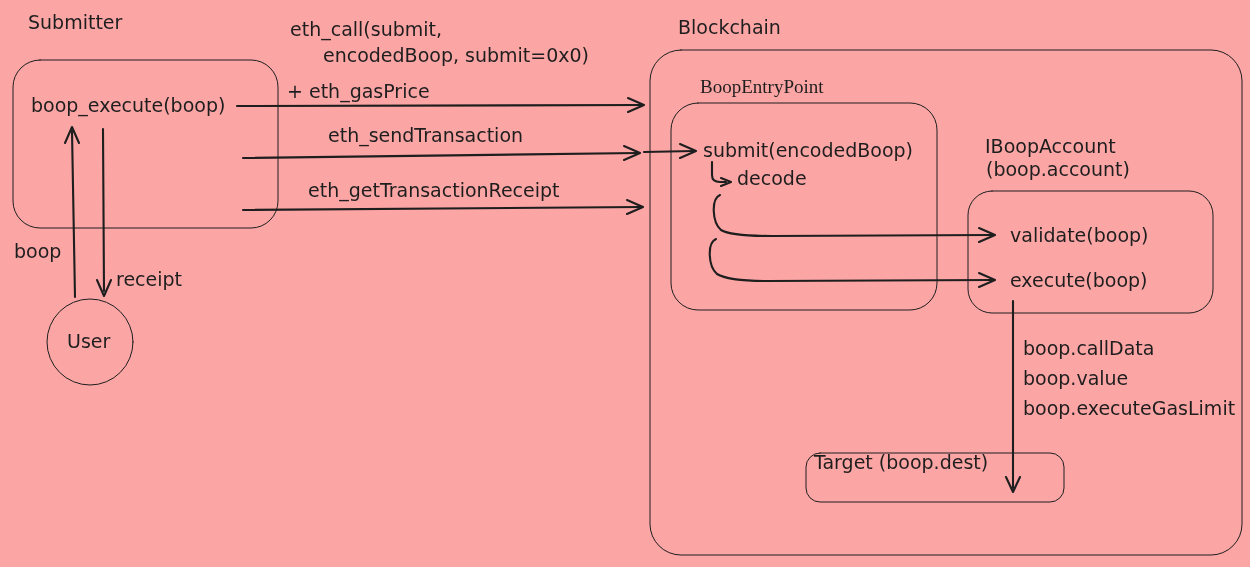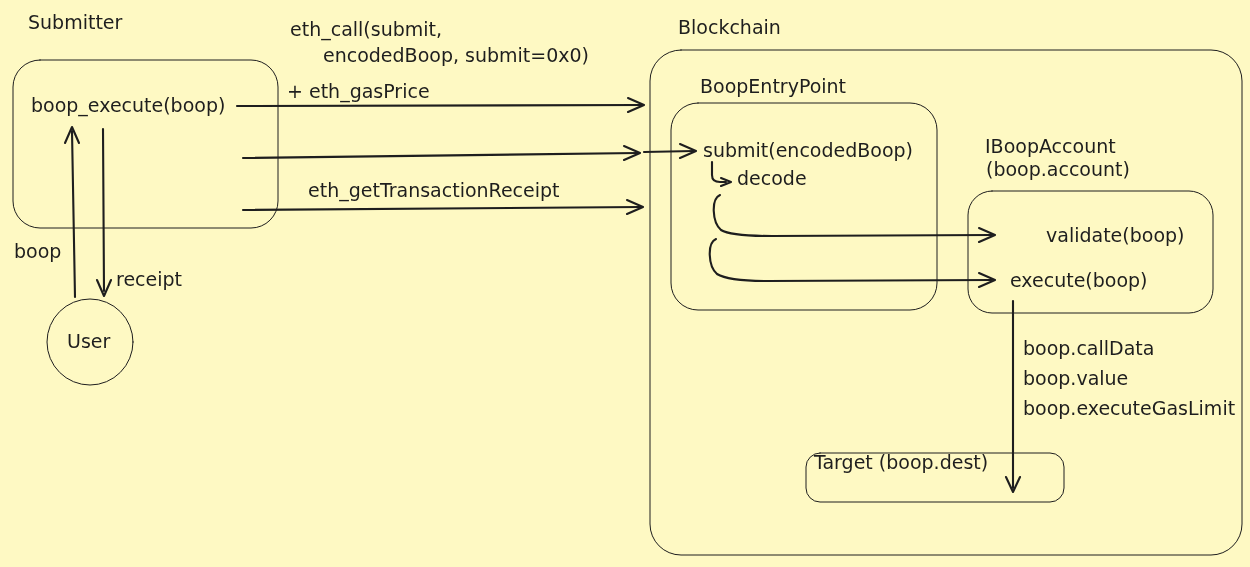--- a/index.html
+++ b/index.html
@@ -1,20 +1,20 @@
 <!DOCTYPE html>
 <html><head>
 <meta charset="utf-8">
 <style>
   html, body { margin: 0; padding: 0; background: #ffffff; }
   .canvas {
     position: relative;
     width: 1250px;
     height: 567px;
-    background: #fef9c3;
+    background: #fca5a5;
     font-family: "DejaVu Sans", sans-serif;
     color: #1e1e1e;
     overflow: hidden;
   }
   .canvas svg.shapes {
     position: absolute;
     left: 0; top: 0;
     width: 1250px; height: 567px;
   }
   .lbl {
@@ -116,39 +116,40 @@
   </svg>
 
   <div class="lbl" style="left:28px; top:12px;">Submitter</div>
 
   <div class="lbl" style="left:31px; top:95px;">boop_execute(boop)</div>
 
   <div class="lbl" style="left:290px; top:19px;">eth_call(submit,</div>
   <div class="lbl" style="left:323px; top:45px;">encodedBoop, submit=0x0)</div>
   <div class="lbl" style="left:287px; top:81px;">+ eth_gasPrice</div>
 
+  <div class="lbl" style="left:328px; top:125px;">eth_sendTransaction</div>
 
   <div class="lbl" style="left:308px; top:180px;">eth_getTransactionReceipt</div>
 
   <div class="lbl" style="left:14px; top:241px;">boop</div>
   <div class="lbl" style="left:116px; top:241px;margin-top:28px;">receipt</div>
 
   <div class="lbl" style="left:67px; top:331px;">User</div>
 
   <div class="lbl" style="left:678px; top:17px;">Blockchain</div>
 
-  <div class="lbl" style="left:700px; top:76px;">BoopEntryPoint</div>
+  <div class="lbl" style="left:700px; top:76px;font-family:Liberation Serif, serif;">BoopEntryPoint</div>
 
   <div class="lbl" style="left:703px; top:140px;">submit(encodedBoop)</div>
   <div class="lbl" style="left:737px; top:168px;">decode</div>
 
   <div class="lbl" style="left:985px; top:136px;">IBoopAccount</div>
   <div class="lbl" style="left:986px; top:159px;">(boop.account)</div>
 
-  <div class="lbl" style="left:1010px; top:225px;margin-left:36px;">validate(boop)</div>
+  <div class="lbl" style="left:1010px; top:225px;">validate(boop)</div>
   <div class="lbl" style="left:1010px; top:270px;">execute(boop)</div>
 
   <div class="lbl" style="left:1023px; top:338px;">boop.callData</div>
   <div class="lbl" style="left:1023px; top:368px;">boop.value</div>
   <div class="lbl" style="left:1023px; top:398px;">boop.executeGasLimit</div>
 
   <div class="lbl" style="left:814px; top:424px;margin-top:28px;">Target (boop.dest)</div>
 
 </div>
 

